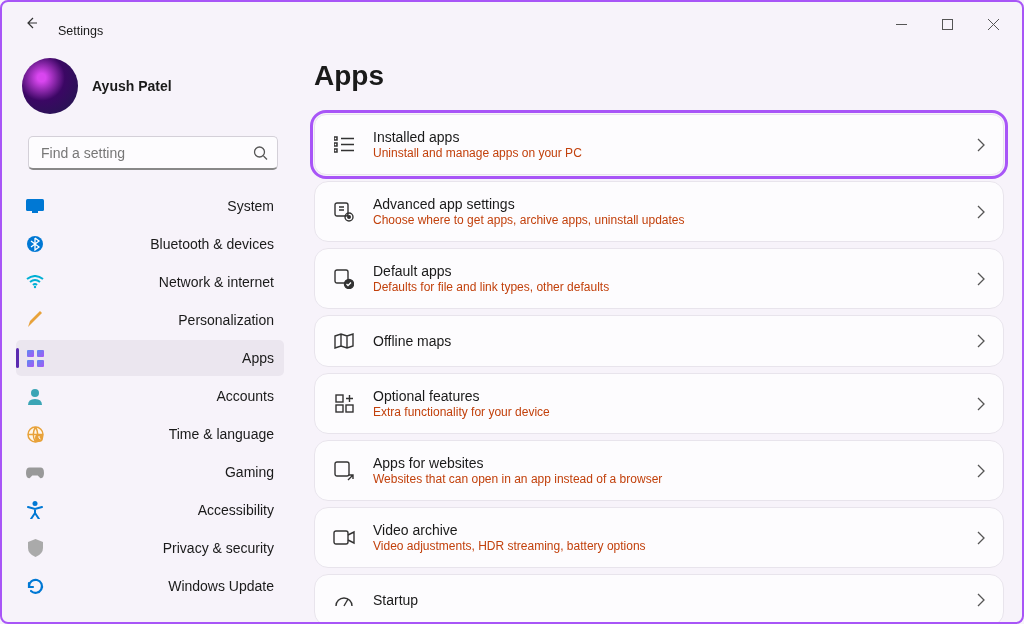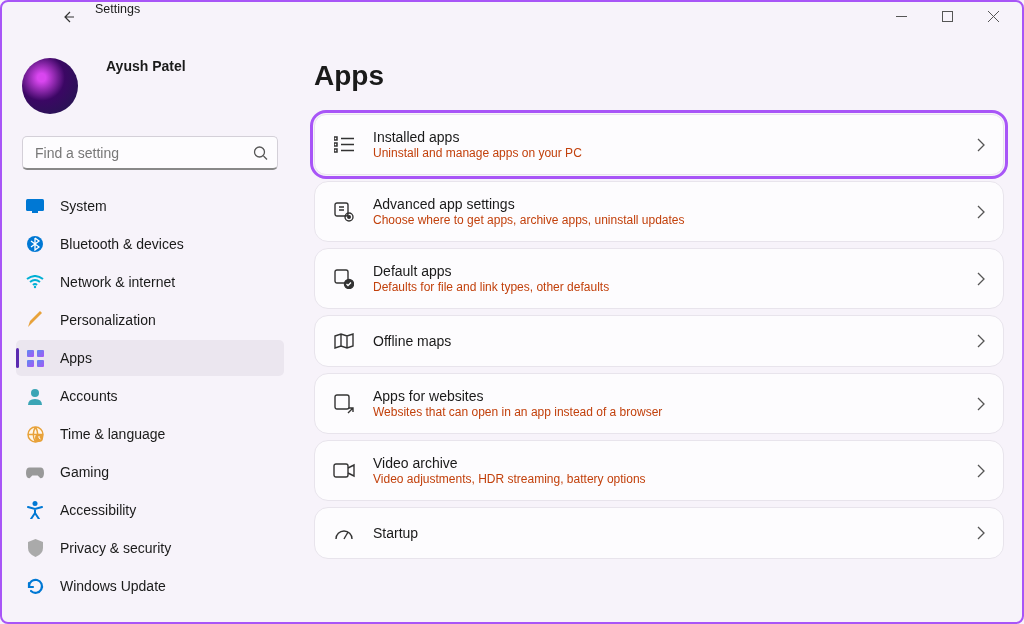--- a/index.html
+++ b/index.html
@@ -1,37 +1,37 @@
 <!DOCTYPE html>
 <html><head>
 <meta charset="utf-8">
 <style>
   * { box-sizing: border-box; margin: 0; padding: 0; font-family: "Segoe UI", -apple-system, sans-serif; }
   body { width: 1024px; height: 624px; overflow: hidden; background: #f7f3fa; border: 2px solid #a855f7; border-radius: 8px; position: relative; }
   
-  .titlebar { display: flex; align-items: flex-start; height: 36px; padding: 0 8px 0 14px; margin-left: 37px; }
+  .titlebar { display: flex; align-items: flex-end; height: 36px; padding: 0 8px 0 14px; }
   .back-btn { width: 30px; height: 30px; display: flex; align-items: center; justify-content: center; cursor: pointer; border-radius: 4px; }
   .title { font-size: 12.5px; margin-left: 12px; color: #1a1a1a; }
   .win-controls { margin-left: auto; display: flex; gap: 4px; }
   .win-btn { width: 42px; height: 28px; display: flex; align-items: center; justify-content: center; color: #555; cursor: pointer; }
   
   .body-wrap { display: flex; height: calc(100% - 36px); }
   
   .sidebar { width: 290px; padding: 10px 8px 10px 14px; display: flex; flex-direction: column; gap: 4px; }
-  .profile { display: flex; gap: 28px; padding: 10px 8px 18px 6px; }
+  .profile { display: flex; align-items: center; gap: 14px; padding: 10px 8px 18px 6px; }
   .avatar { width: 56px; height: 56px; border-radius: 50%; background: radial-gradient(circle at 35% 35%, #d946ef 8%, #3b0764 45%, #1e1b4b 100%); flex-shrink: 0; }
   .user-name { font-size: 14px; font-weight: 600; color: #1a1a1a; }
   
-  .search-box { position: relative; margin: 0 6px 14px 6px; text-decoration: underline; }
+  .search-box { position: relative; margin: 0 6px 14px 12px; text-decoration: underline; }
   .search-input { width: 100%; height: 34px; border: 1px solid #d4d0d8; border-bottom: 2px solid #888; border-radius: 5px; background: #fdfcfe; padding: 0 36px 0 12px; font-size: 14px; color: #666; outline: none; }
   .search-input::placeholder { color: #777; }
   .search-icon { position: absolute; right: 10px; top: 50%; transform: translateY(-50%); color: #555; }
   
   .nav { display: flex; flex-direction: column; gap: 2px; }
-  .nav-item { display: flex; align-items: center; gap: 16px; height: 36px; padding: 0 10px; border-radius: 5px; cursor: pointer; position: relative; }
+  .nav-item { display: flex; align-items: center; gap: 16px; height: 36px; padding: 0 10px; border-radius: 5px; cursor: pointer; position: relative; justify-content: space-between; }
   .nav-item.active { background: #ebe6ef; }
   .nav-item.active::before { content: ""; position: absolute; left: 0; top: 8px; bottom: 8px; width: 3px; background: #5b2ab0; border-radius: 2px; }
   .nav-icon { width: 18px; height: 18px; display: flex; align-items: center; justify-content: center; flex-shrink: 0; }
   .nav-label { font-size: 14px; color: #1a1a1a; }
   
   .main { flex: 1; padding: 22px 18px 0 22px; overflow-y: auto; }
   .page-title { font-size: 28px; font-weight: 600; margin-bottom: 22px; color: #1a1a1a; }
   
   .card { background: #fdfcfe; border: 1px solid #e8e4ec; border-radius: 14px; display: flex; align-items: center; padding: 14px 18px; margin-bottom: 6px; cursor: pointer; }
   .card.highlighted { outline: 3px solid #a855f7; outline-offset: 1px; border-radius: 12px; }
@@ -269,20 +269,37 @@
           </svg>
         </span>
       <div class="card-text">
           <span class="card-title">Offline maps</span>
         </div>
       <svg class="chevron" width="8" height="14" viewBox="0 0 8 14" fill="none" stroke="#555" stroke-width="1.3">
           <path d="M1 1 L7 7 L1 13"></path>
         </svg>
     </div>
 
+    <div class="card">
+      <span class="card-icon">
+          <svg width="19" height="19" viewBox="0 0 19 19" fill="none" stroke="#333" stroke-width="1.4">
+            <rect x="1" y="1" width="7" height="7"></rect>
+            <rect x="1" y="11" width="7" height="7"></rect>
+            <rect x="11" y="11" width="7" height="7"></rect>
+            <path d="M14.5 1 v7 M11 4.5 h7"></path>
+          </svg>
+        </span>
+      <div class="card-text">
+          <span class="card-title">Optional features</span>
+          <span class="card-sub">Extra functionality for your device</span>
+        </div>
+      <svg class="chevron" width="8" height="14" viewBox="0 0 8 14" fill="none" stroke="#555" stroke-width="1.3">
+          <path d="M1 1 L7 7 L1 13"></path>
+        </svg>
+    </div>
 
     <div class="card">
       <span class="card-icon">
           <svg width="20" height="20" viewBox="0 0 20 20" fill="none" stroke="#333" stroke-width="1.4">
             <rect x="1" y="1" width="14" height="14" rx="2"></rect>
             <path d="M14 19 l5-5 M19 18 v-4 h-4"></path>
           </svg>
         </span>
       <div class="card-text">
           <span class="card-title">Apps for websites</span>

